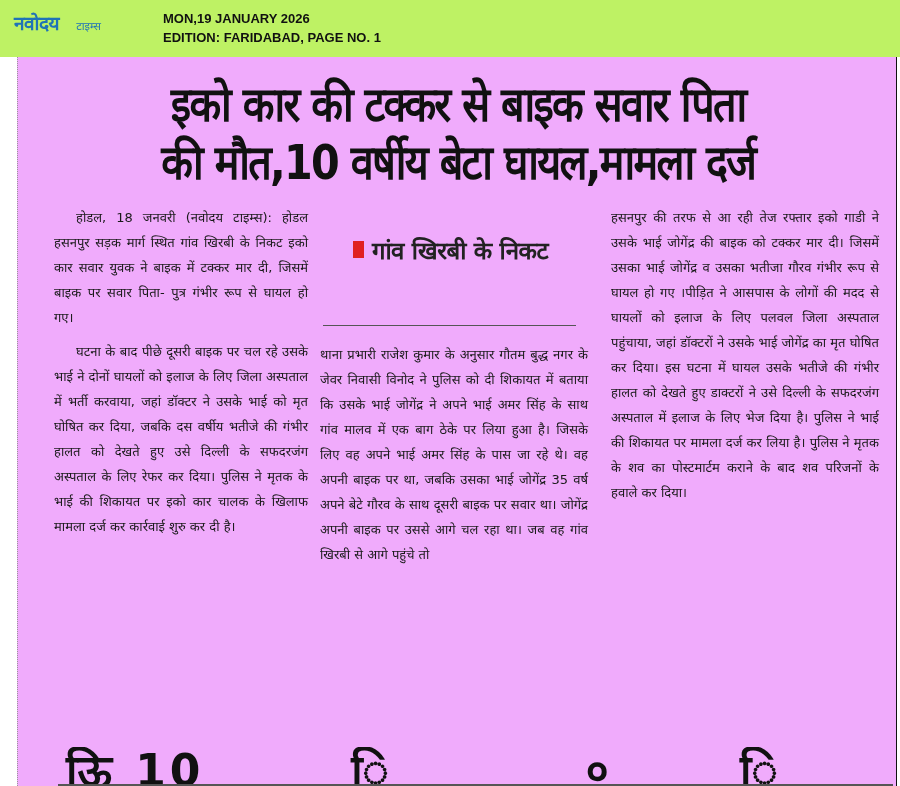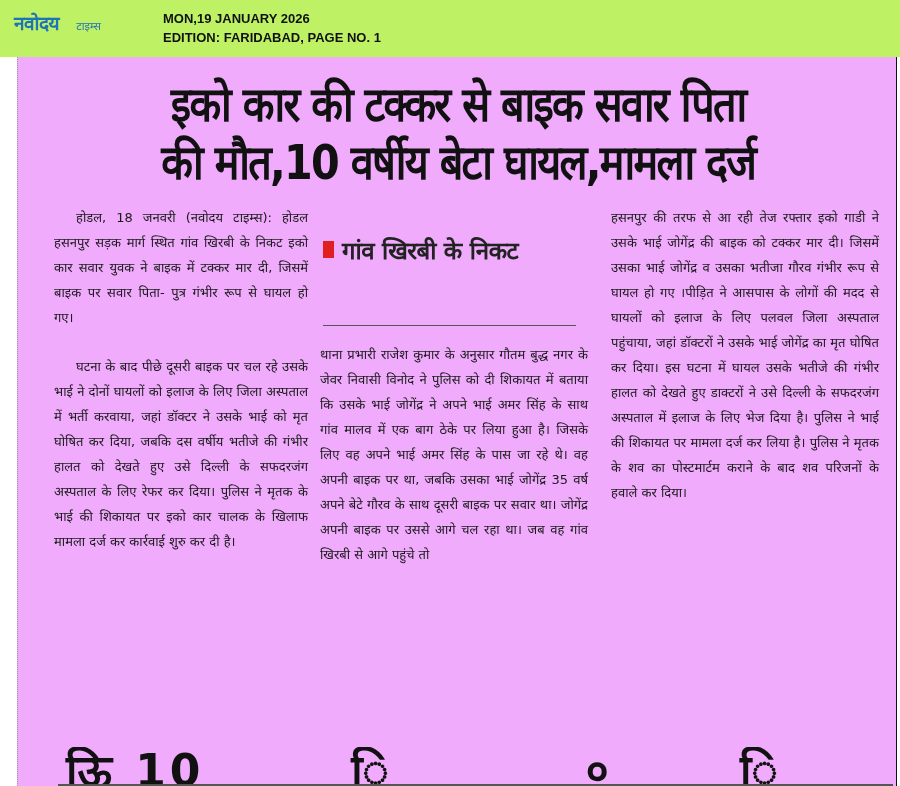--- a/index.html
+++ b/index.html
@@ -48,31 +48,32 @@
     transform: scaleX(0.86); transform-origin: left top;
     width: 954px;
   }
   .col {
     position: absolute; top: 148px;
     font-family: "DejaVu Sans", sans-serif;
     font-size: 13px; line-height: 25px; color: #1a1a1a;
     text-align: justify;
   }
   .col p { margin: 0; text-indent: 22px; }
-  .col p + p { margin-top: 24px; }
+  .col p + p { margin-top: 9px; }
   .col-1 { left: 36px; width: 254px; }
   .col-2 { left: 302px; width: 268px; top: 285px; }
   .col-2 p { text-indent: 0; }
   .col-3 { left: 593px; width: 268px; top: 148px; }
   .col-3 p { text-indent: 0; }
   .subhead {
     position: absolute; left: 305px; top: 178px; width: 255px;
     font-family: "DejaVu Sans", sans-serif; font-weight: bold;
     font-size: 24px; line-height: 32px; color: #222;
     letter-spacing: -0.5px;
+    text-align: center;
   }
   .subhead-marker {
     display: inline-block; width: 11px; height: 17px;
     background: #e02020; margin-right: 8px; vertical-align: 1px;
   }
   .subhead-rule {
     position: absolute; left: 305px; top: 268px; width: 253px; height: 1px;
     background: #555;
   }
   .bottom-strip {

